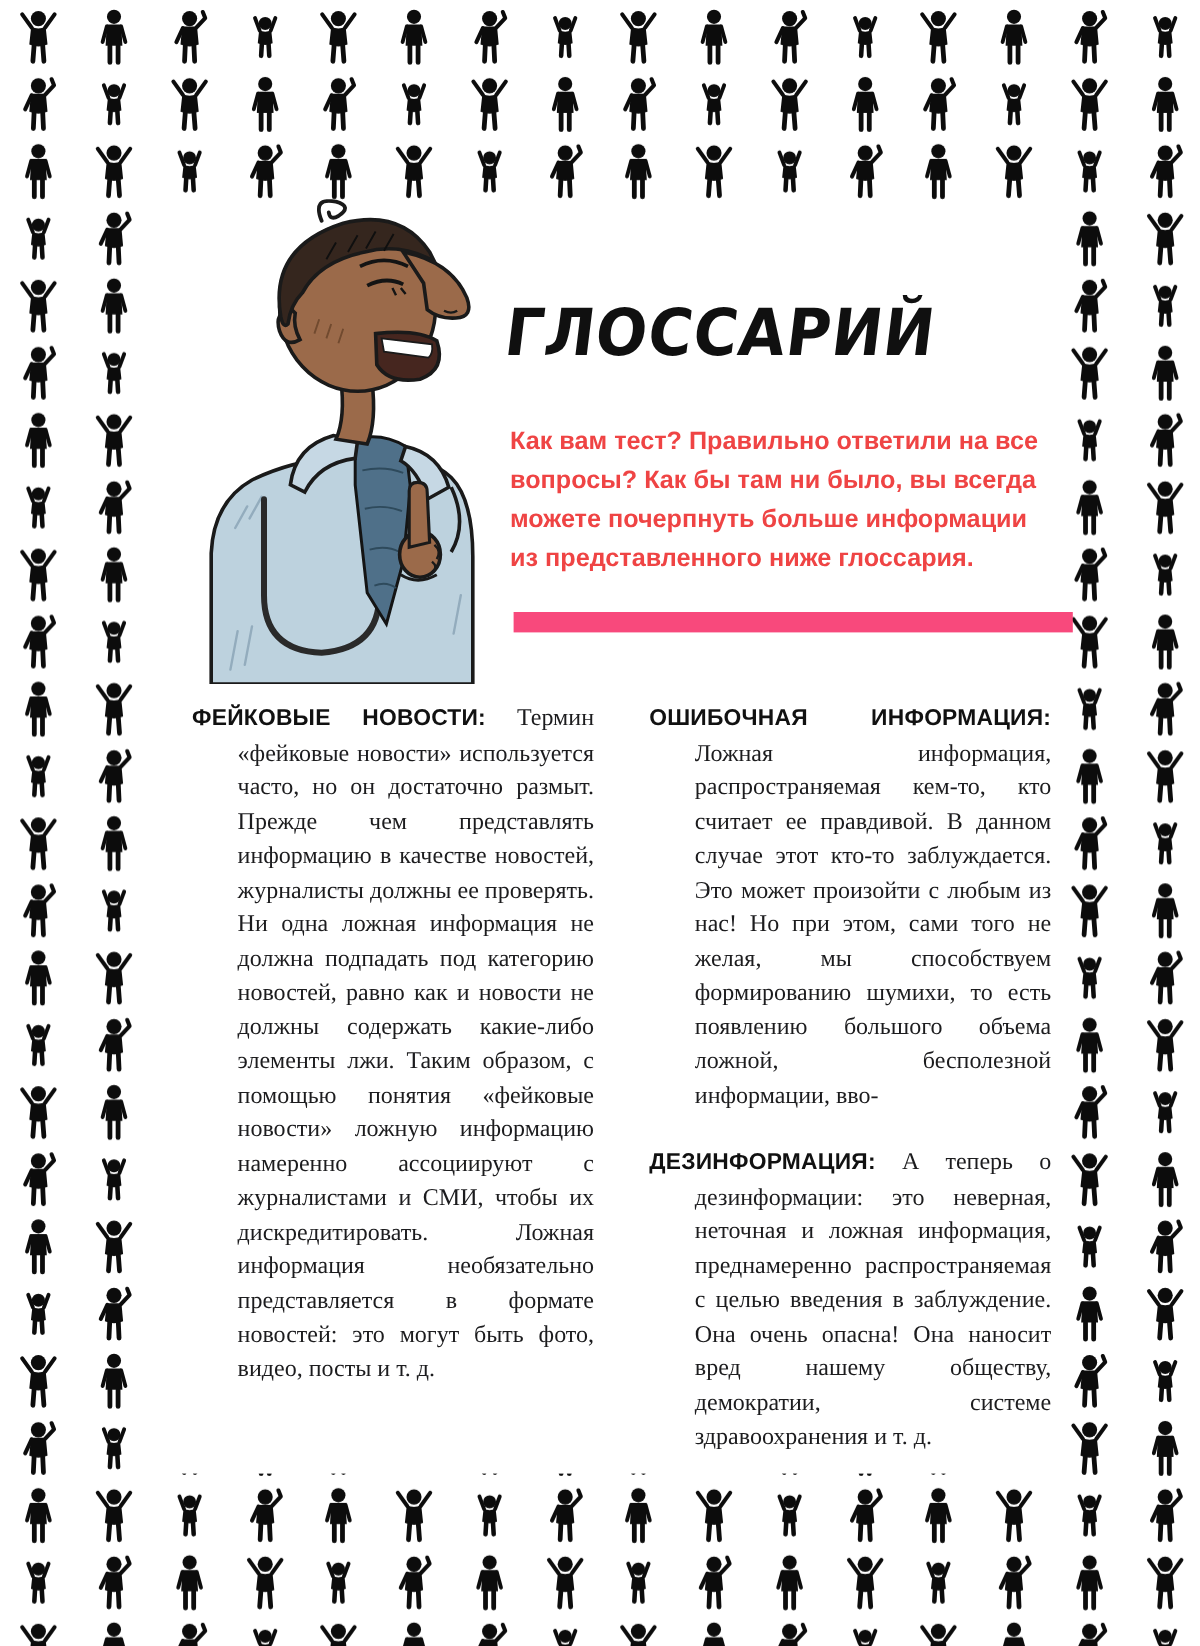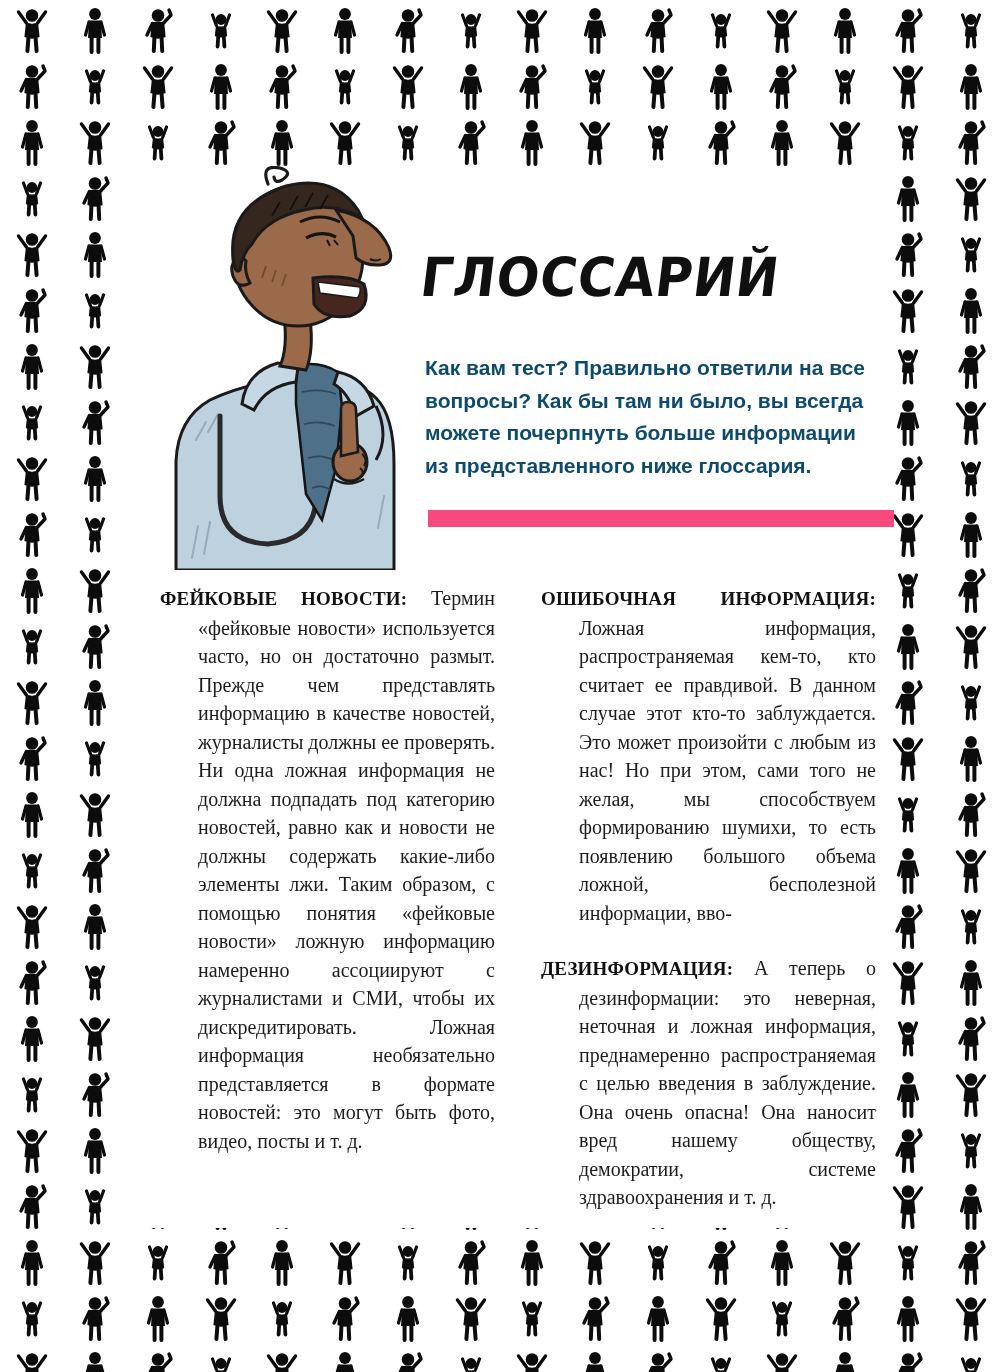--- a/index.html
+++ b/index.html
@@ -10,32 +10,32 @@
   .illus { position:absolute; left:148px; top:166px; width:270px; height:404px; }
   .title {
     position:absolute; left:425px; top:246px;
     font-family:"DejaVu Sans", sans-serif; font-weight:900; font-size:54px;
     letter-spacing:1px; color:#101010; white-space:nowrap;
     transform:skewX(-7deg) scaleX(.93); transform-origin:left top;
   }
   .intro {
     position:absolute; left:425px; top:352px; width:445px;
     font-family:"Liberation Sans", sans-serif; font-weight:700;
-    font-size:21px; line-height:32.5px; color:#0c4a6e;
+    font-size:21px; line-height:32.5px; color:#ef4444;
   }
   .accent-bar { position:absolute; left:428px; top:510px; width:466px; height:17px; }
   .columns { position:absolute; left:160px; top:584px; width:716px; display:flex; gap:46px; color:#1c1c1e; }
   .col { width:335px; }
   .entry {
     font-family:"Liberation Serif", serif; font-size:20px; line-height:28.5px;
     text-align:justify; padding-left:38px; text-indent:-38px;
     hyphens:auto; -webkit-hyphens:auto; color:#1c1c1e;
   }
   .entry + .entry { margin-top:27px; }
-  .term { font-family:Liberation Serif, serif; font-weight:700; font-size:19px; letter-spacing:.2px; color:#111; }
+  .term { font-family:Liberation Sans, sans-serif; font-weight:700; font-size:19px; letter-spacing:.2px; color:#111; }
 </style>
 </head>
 <body>
 
 <main class="page">
 
   <svg class="crowd" width="1000" height="1372" viewBox="0 0 1000 1372">
     <defs>
       <g id="figCheer">
         <circle cx="0" cy="-14.5" r="6.3" fill="#0c0c0c"></circle>

